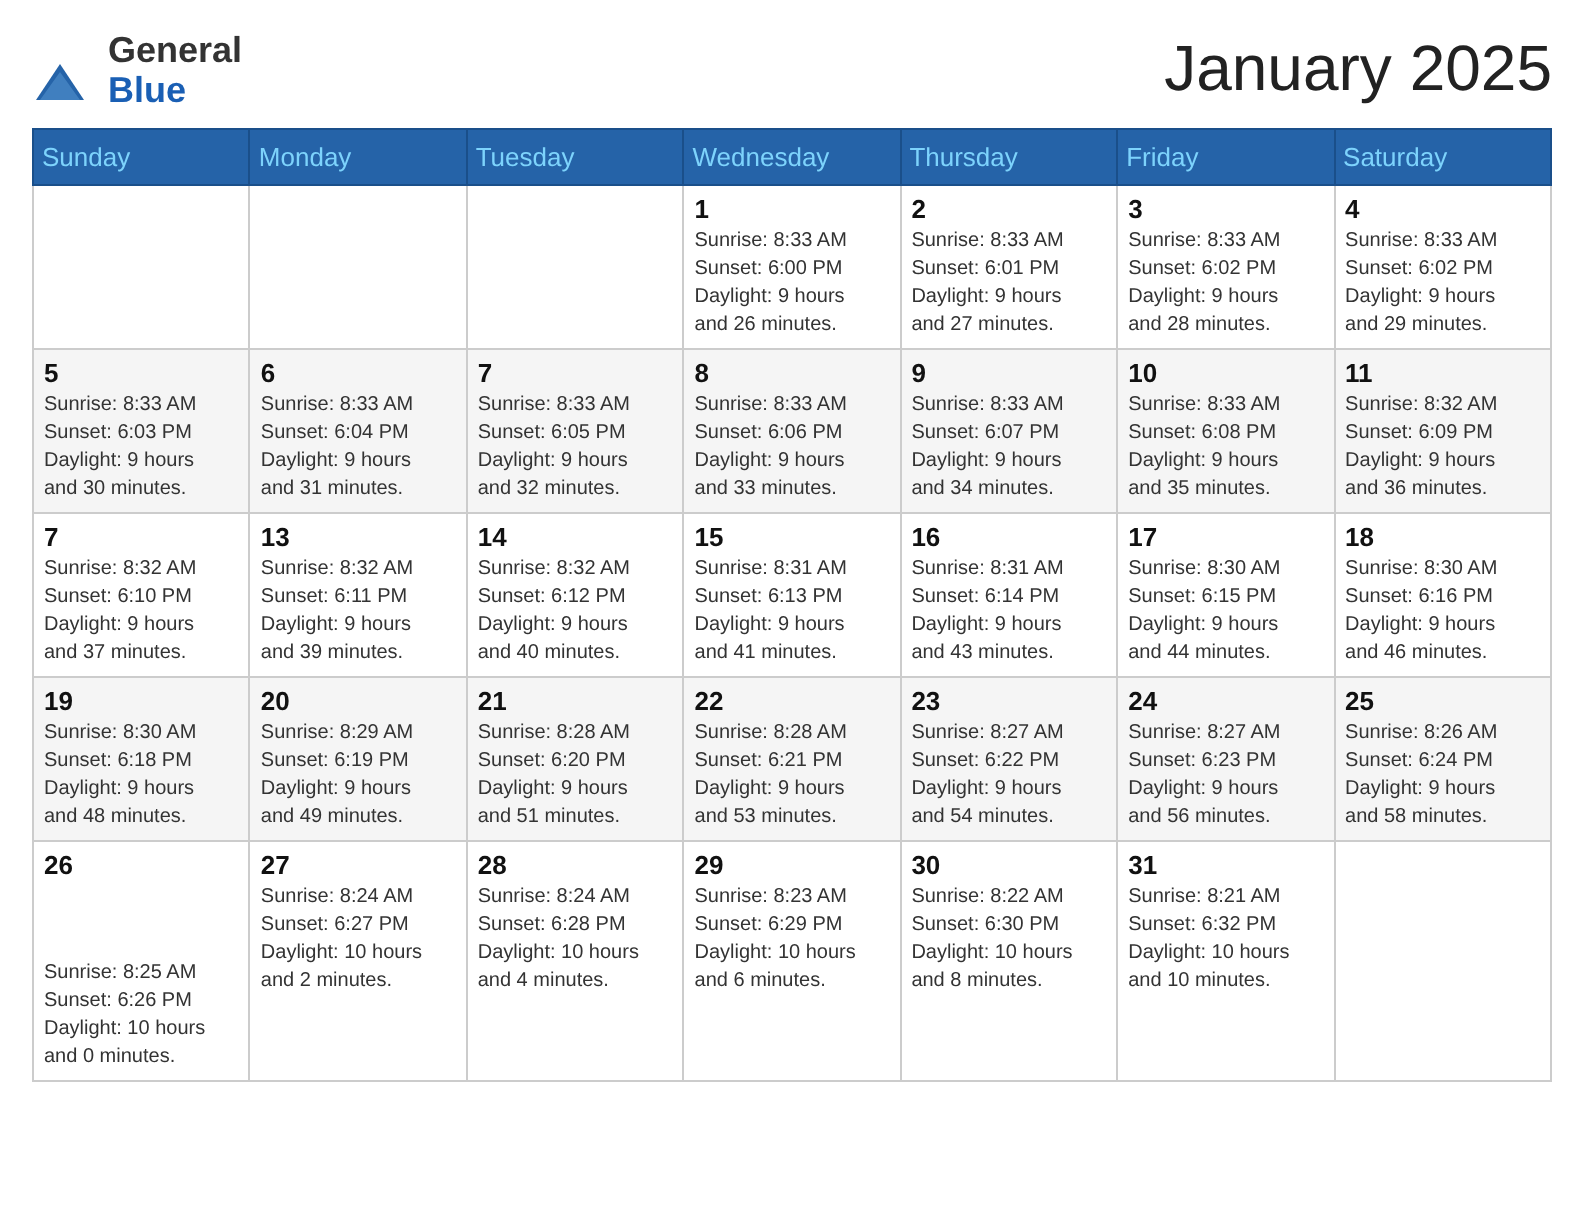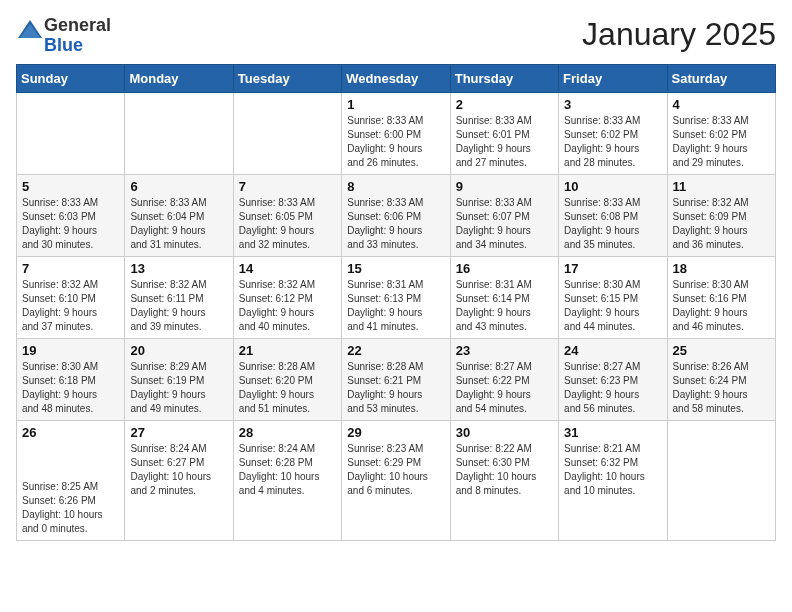--- a/index.html
+++ b/index.html
@@ -11,22 +11,22 @@
       padding: 16px;
     }
     .header-area {
       display: flex;
       align-items: flex-start;
       justify-content: space-between;
       margin-bottom: 8px;
     }
     .logo {
       display: flex;
-      align-items: flex-start;
-      gap: 0;
+      align-items: flex-end;
+      gap: 10px;
     }
     .logo-text {
       font-size: 18px;
       font-weight: bold;
       line-height: 1.1;
     }
     .logo-text span.general { color: #333; }
     .logo-text span.blue { color: #1a5fb4; }
     .logo-icon {
       width: 28px;
@@ -45,23 +45,23 @@
       font-weight: normal;
       color: #444;
     }
     .calendar {
       width: 100%;
       border-collapse: collapse;
       border: 1px solid #ccc;
     }
     .calendar th {
       background-color: #2563a8;
-      color: #ffffff;
+      color: #7dd3fc;
       font-size: 13px;
-      font-weight: bold;
+      font-weight: normal;
       padding: 6px 4px;
       text-align: left;
       border: 1px solid #1a4f8a;
     }
     .calendar td {
       vertical-align: top;
       padding: 4px 5px;
       border: 1px solid #ccc;
       font-size: 10.5px;
       color: #333;

